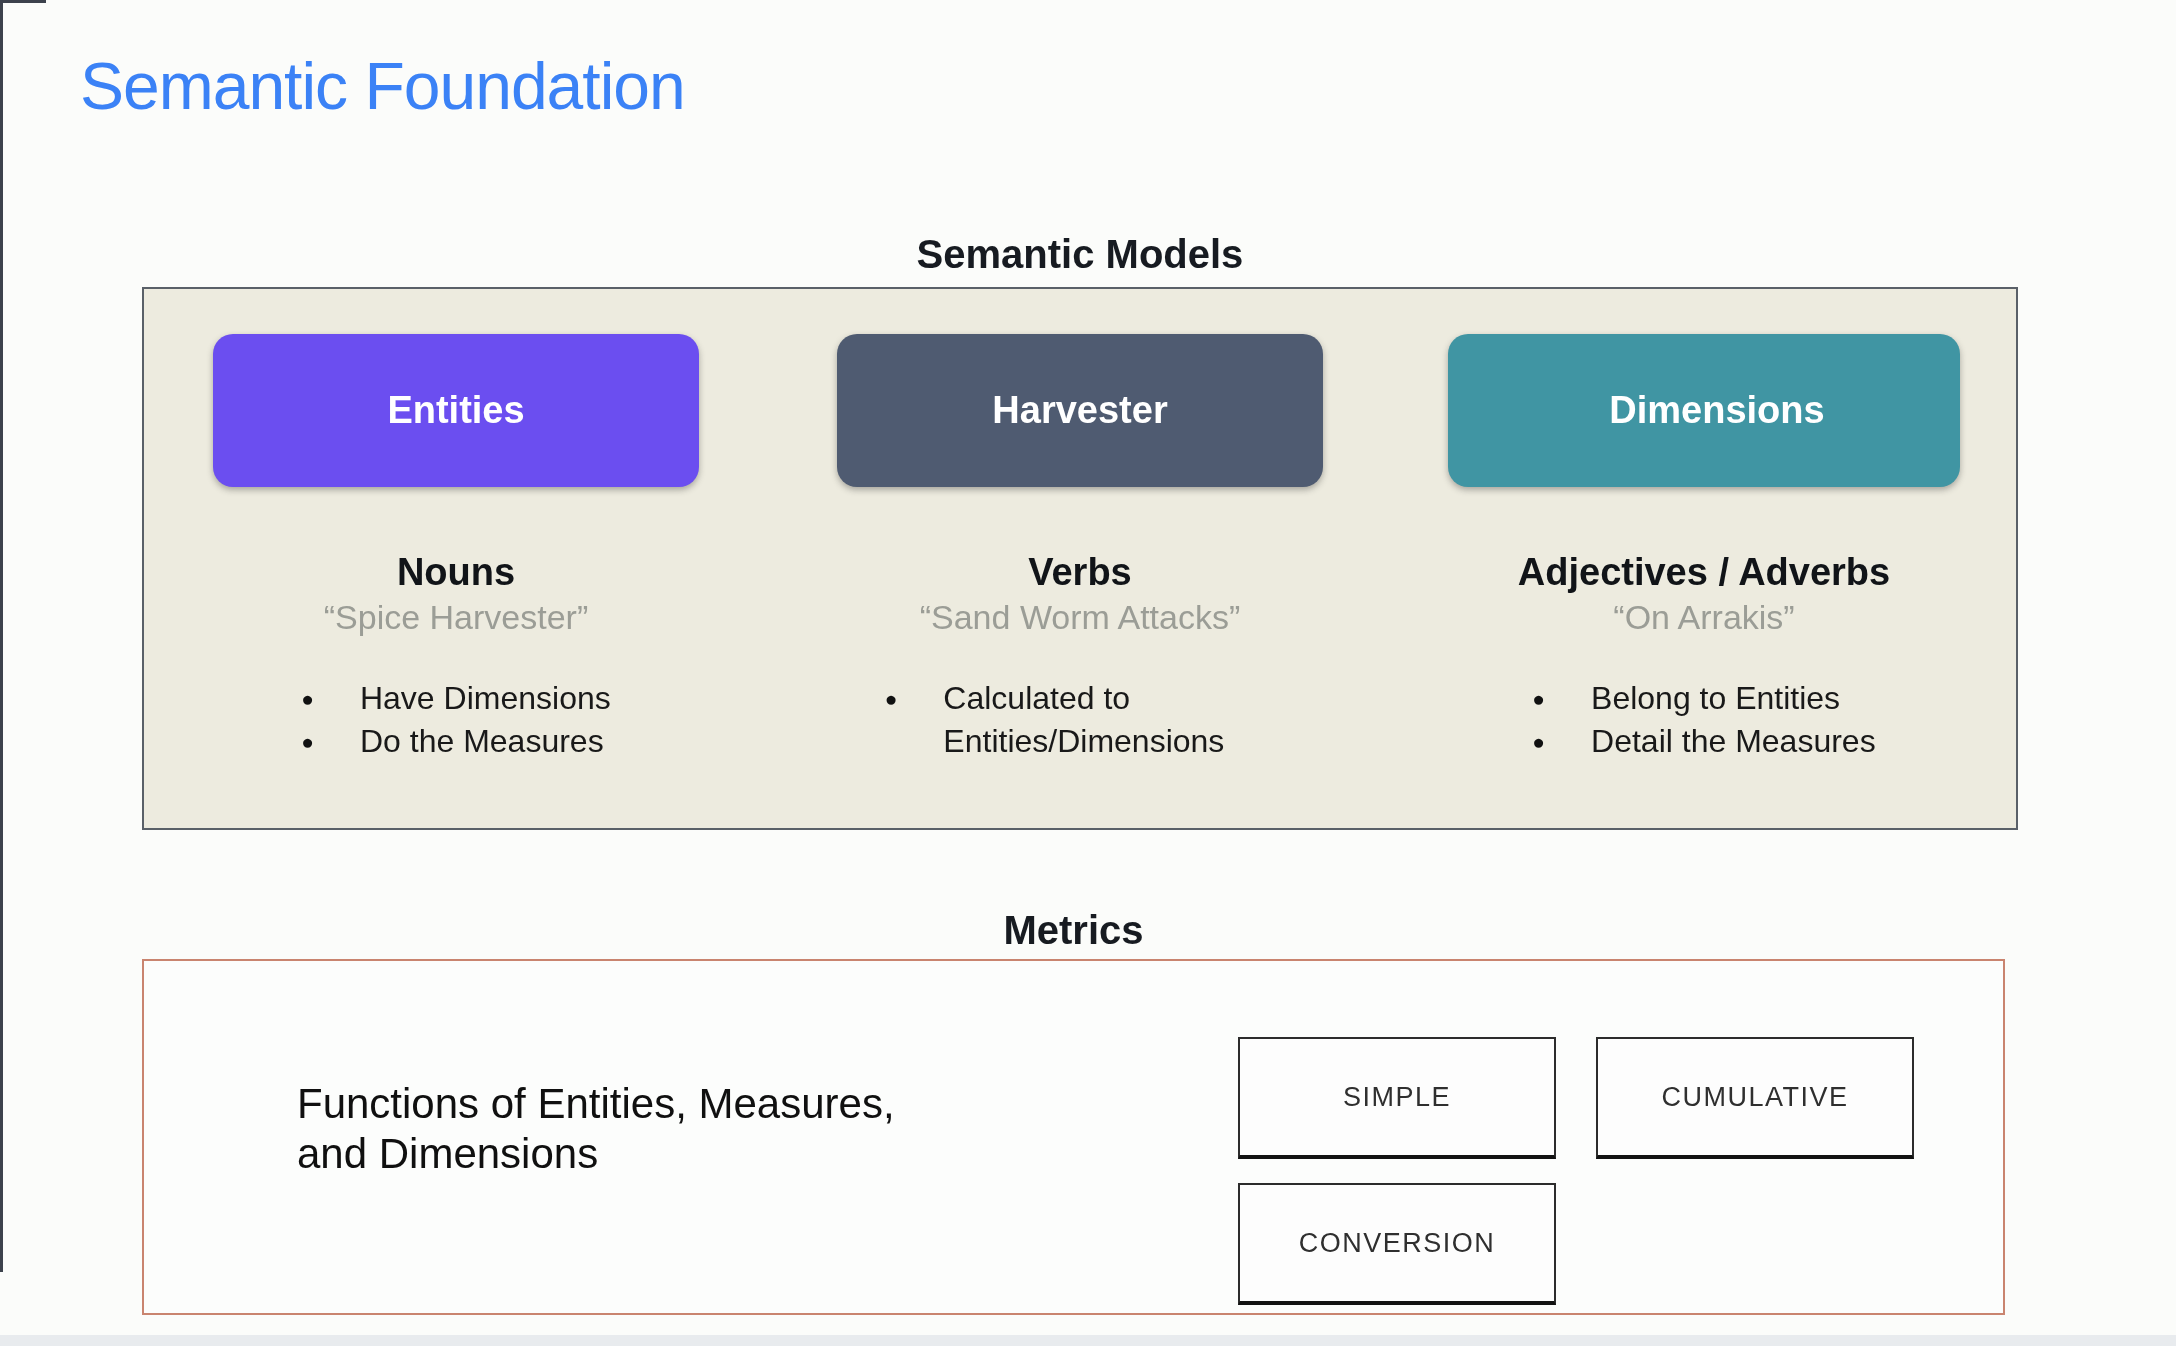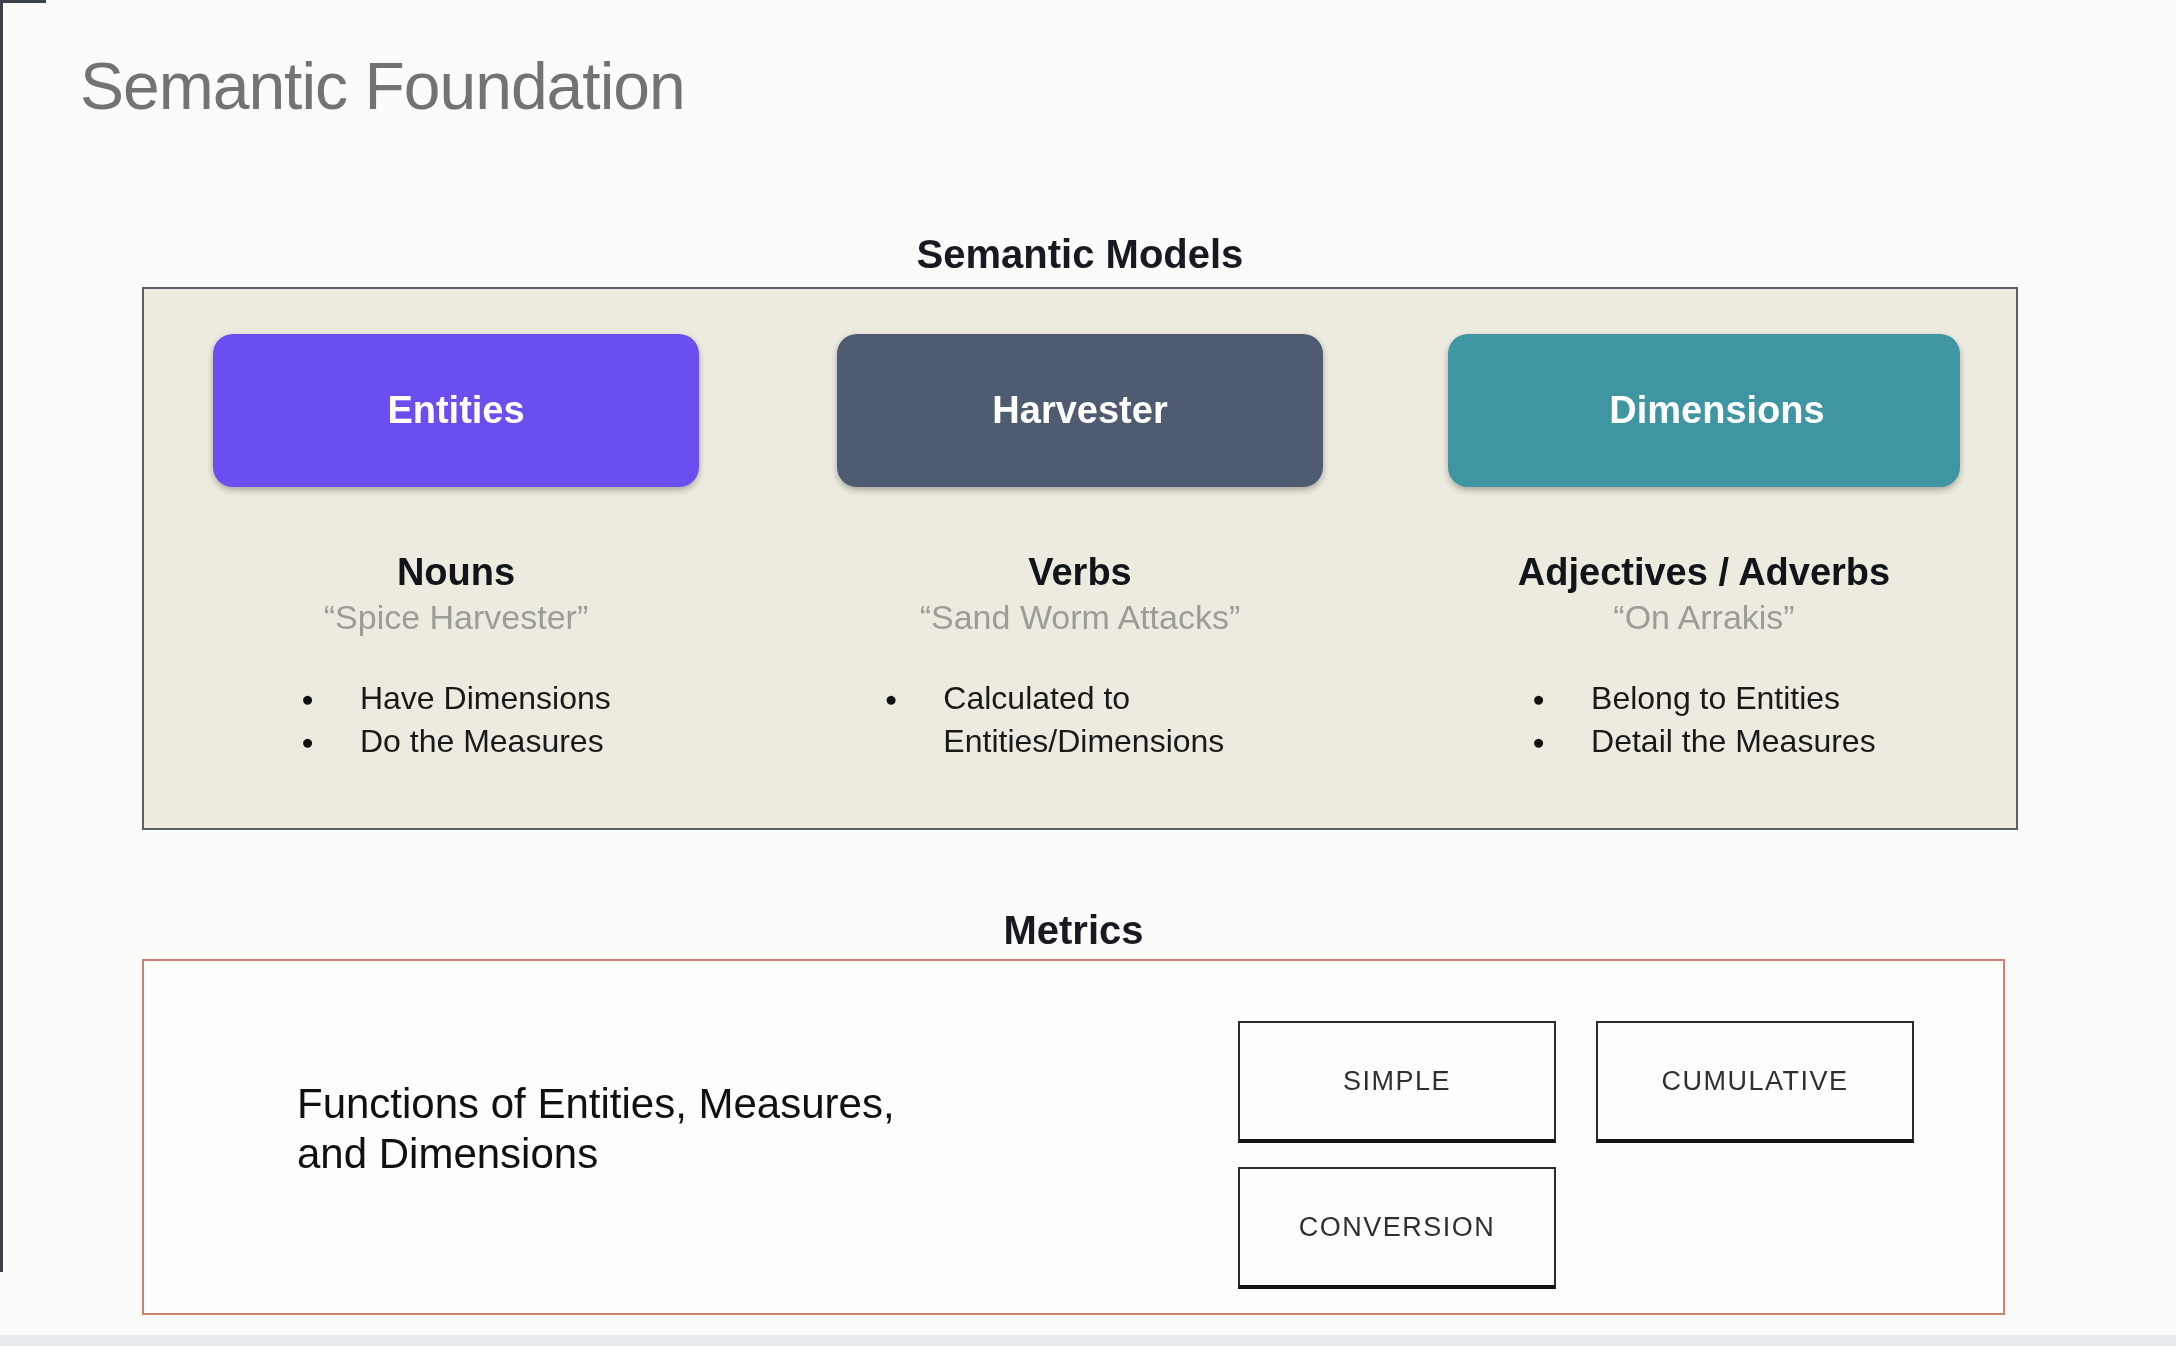--- a/index.html
+++ b/index.html
@@ -18,21 +18,21 @@
   .edge-corner { position: absolute; left: 0; top: 0; width: 46px; height: 3px; background: #3c424c; }
   .edge-bottom { position: absolute; left: 0; bottom: 0; width: 100%; height: 11px; background: #e8ebee; }
 
   .slide-title {
     position: absolute;
     left: 80px; top: 48px;
     margin: 0;
     font-size: 66px;
     font-weight: 400;
     letter-spacing: -1px;
-    color: #737373;
+    color: #3b82f6;
   }
 
   .section-heading {
     position: absolute;
     margin: 0;
     text-align: center;
     font-size: 40px;
     font-weight: 700;
     color: #171b21;
   }
@@ -120,21 +120,21 @@
     position: absolute;
     left: 153px; top: 118px;
     margin: 0;
     font-size: 42px;
     line-height: 1.18;
     color: #101010;
     white-space: pre-line;
   }
   .metrics-grid {
     position: absolute;
-    left: 1094px; top: 60px;
+    left: 1094px; top: 76px;
     display: grid;
     grid-template-columns: 318px 318px;
     grid-template-rows: 122px 122px;
     column-gap: 40px;
     row-gap: 24px;
   }
   .metric-cell {
     box-sizing: border-box;
     background: #fdfdfd;
     border: 2px solid #2c2c2c;

